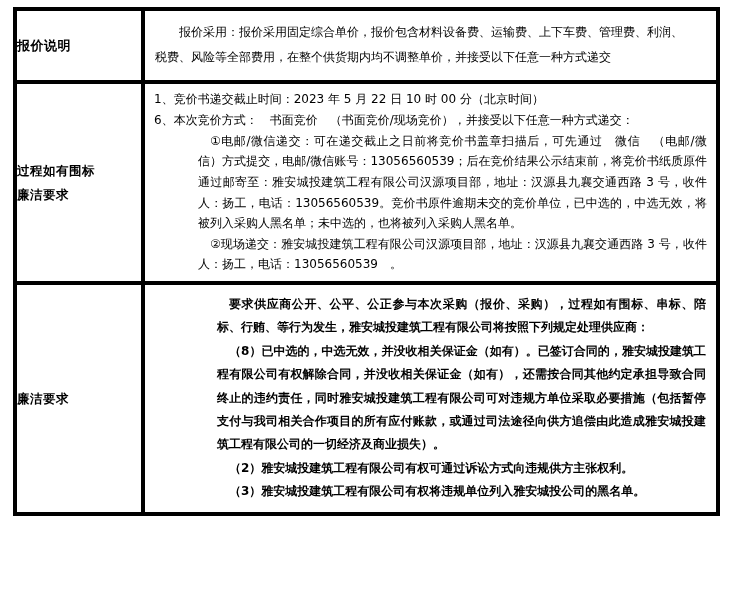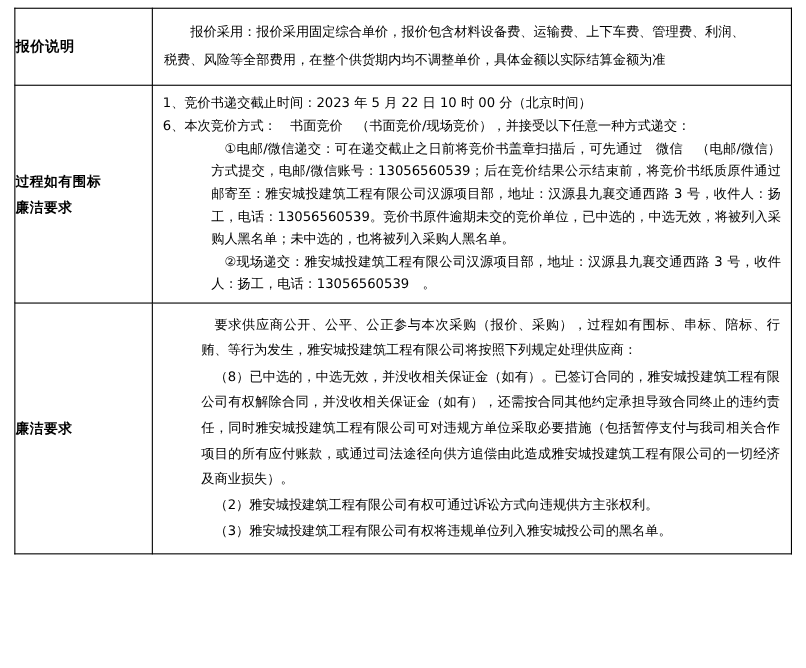--- a/index.html
+++ b/index.html
@@ -21,21 +21,21 @@
     background: #ffffff;
     box-sizing: border-box;
   }
   table.doc {
     border-collapse: collapse;
     width: 707px;
     margin: 7px 13px 0 13px;
     table-layout: fixed;
   }
   table.doc td {
-    border: 1px solid #000000;
+    border: 4px solid #000000;
     vertical-align: middle;
     padding: 0;
   }
   td.label {
     width: 124px;
     font-weight: bold;
     font-size: 12.5px;
     letter-spacing: 0.5px;
     line-height: 1.7;
     font-family: "DejaVu Sans", "Liberation Serif", serif;
@@ -56,35 +56,35 @@
   }
   .p.indent1 {
     text-indent: 12px;
     margin-left: 44px;
   }
   
   .row-quote td.body { padding: 9px 10px 10px 10px; line-height: 2.1; }
   .row-quote td.label { font-size: 13px; }
   .row-bid td.body { line-height: 1.72; padding: 5px 9px 6px 9px; }
   .row-pay td.body { padding: 10px 10px 11px 10px; }
-  .row-clean td.body { line-height: 1.95; padding: 8px 10px 8px 0; }
+  .row-clean td.body { line-height: 1.95; padding: 8px 10px 8px 28px; font-weight: bold; }
   .lbl2line { display: block; line-height: 1.9; }
 </style>
 </head>
 <body>
 
 <div class="page">
   <table class="doc">
     <tbody>
 
       <tr class="row-quote">
         <td class="label">报价说明</td>
         <td class="body">
           <p class="p indent2">报价采用：报价采用固定综合单价，报价包含材料设备费、运输费、上下车费、管理费、利润、</p>
-          <p class="p">税费、风险等全部费用，在整个供货期内均不调整单价，具体金额以实际结算金额为准</p>
+          <p class="p">税费、风险等全部费用，在整个供货期内均不调整单价，并接受以下任意一种方式递交</p>
         </td>
       </tr>
 
       <tr class="row-bid">
         <td class="label">
           <span class="lbl2line">过程如有围标</span>
           <span class="lbl2line">廉洁要求</span>
         </td>
         <td class="body">
           <p class="p">1、竞价书递交截止时间：2023 年 5 月 22 日 10 时 00 分（北京时间）</p>

